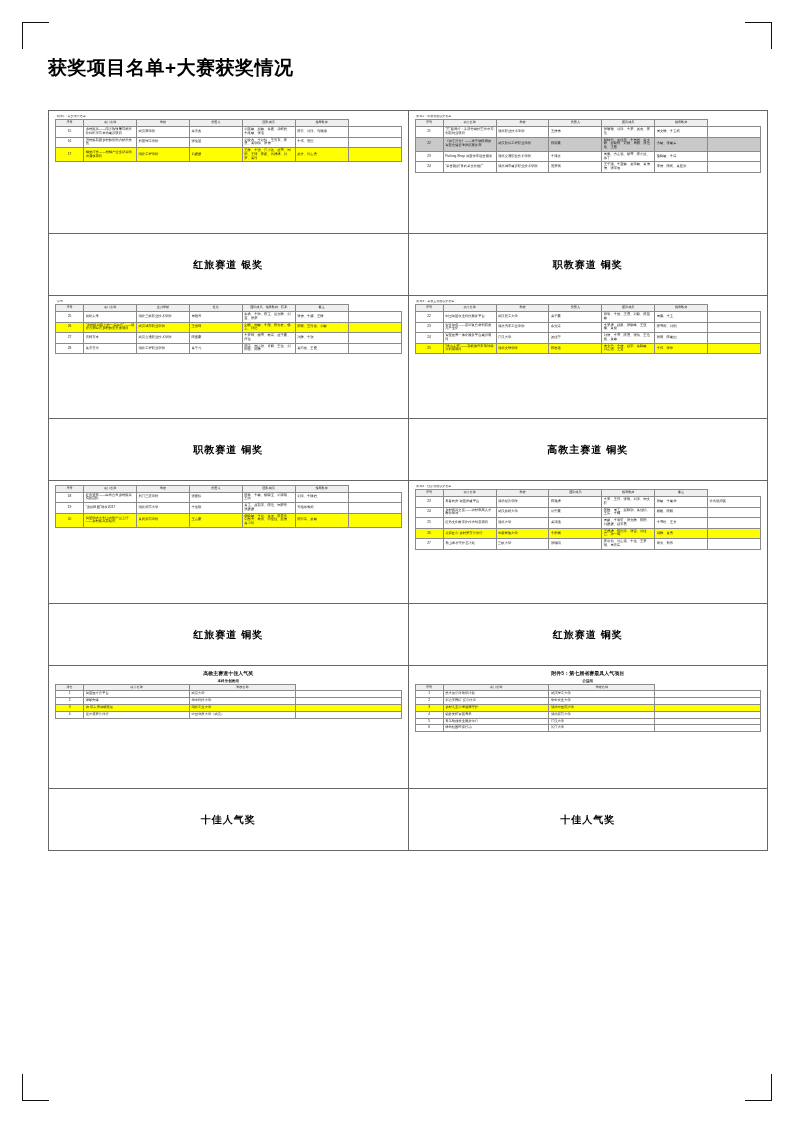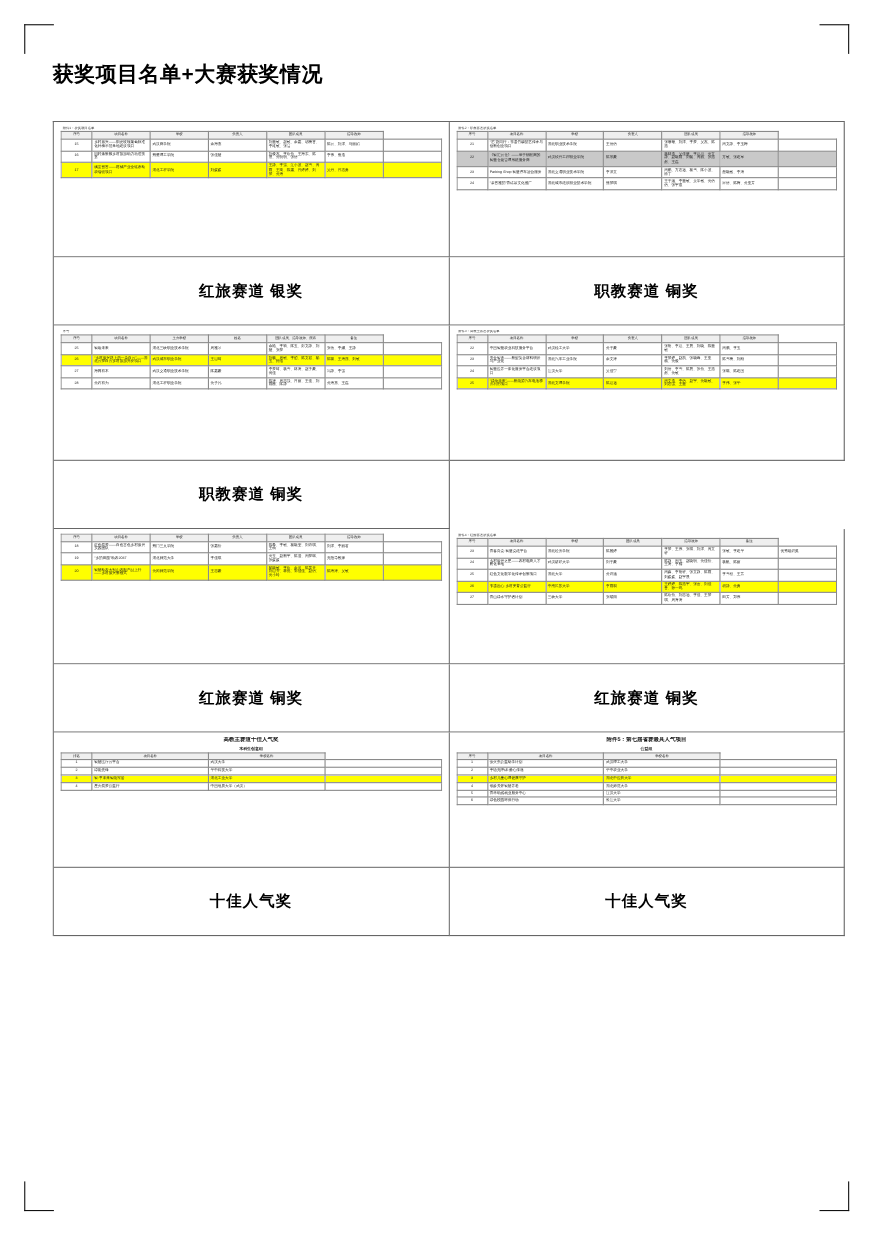--- a/index.html
+++ b/index.html
@@ -65,21 +65,21 @@
     height: 123px;
     padding: 4px 6px;
   }
   .cell.label-cell {
     height: 62px;
     display: flex;
     align-items: center;
     justify-content: center;
   }
   .caption {
-    font-size: 14px;
+    font-size: 10px;
     font-weight: bold;
     color: #000;
     letter-spacing: 1px;
     white-space: nowrap;
   }
 
   
   .shot {
     width: 100%;
     height: 100%;
@@ -378,20 +378,23 @@
               </tr>
             </tbody>
           </table>
         </div>
       </div>
     </div>
     <div class="row">
       <div class="cell label-cell">
         <div class="caption">职教赛道    铜奖</div>
       </div>
+      <div class="cell label-cell">
+        <div class="caption">高教主赛道    铜奖</div>
+      </div>
     </div>
     <div class="row">
       <div class="cell img-cell">
         <div class="shot">
           <table class="shot-table">
             <thead>
               <tr>
                 <th class="c-num">序号</th>
                 <th>项目名称</th>
                 <th>学校</th>

